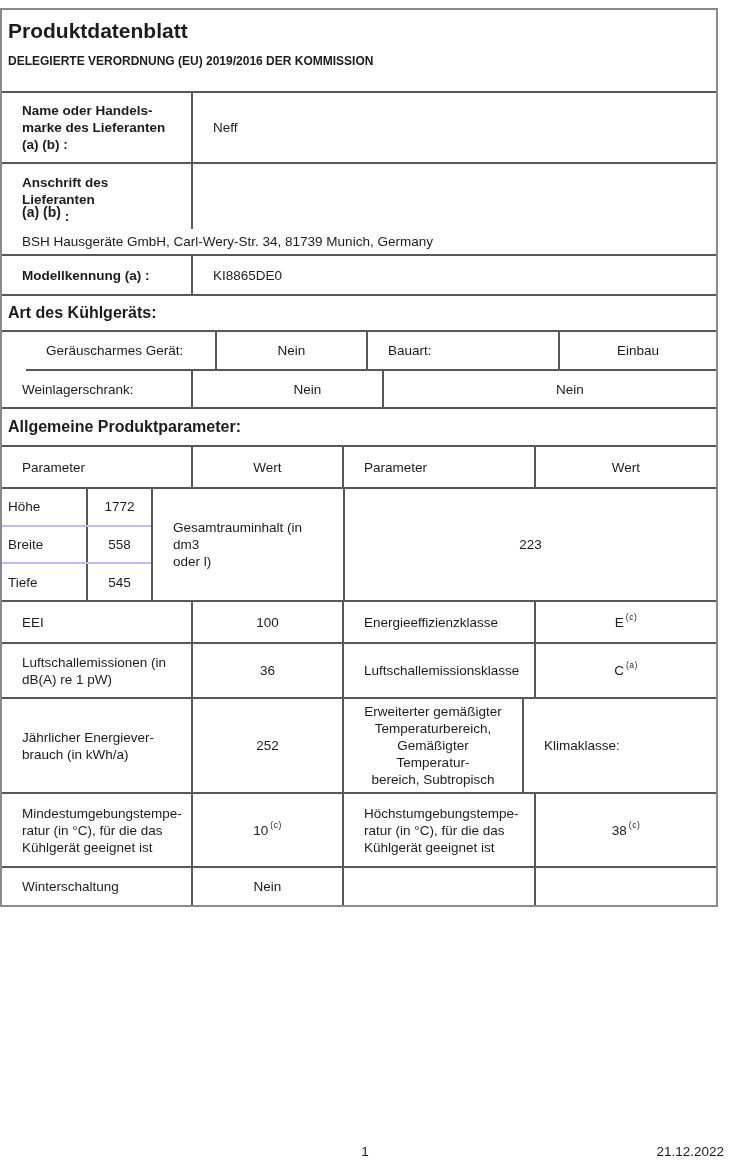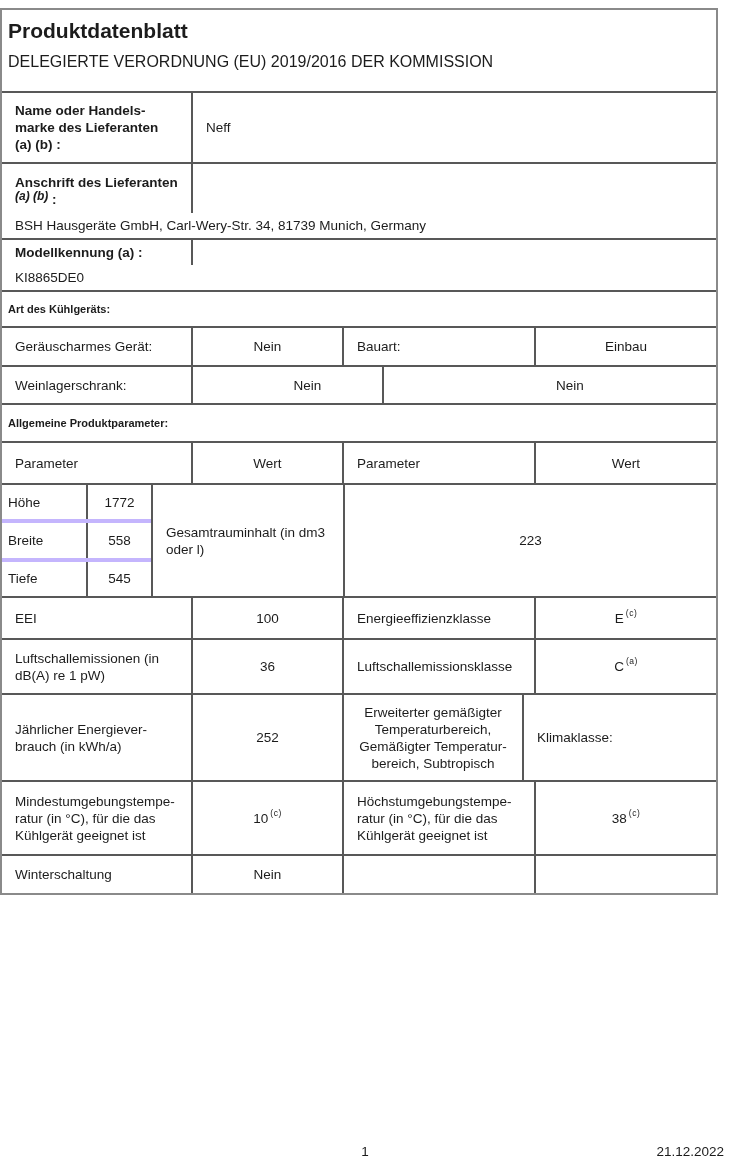--- a/index.html
+++ b/index.html
@@ -27,103 +27,102 @@
     align-items:stretch;
   }
   .row:last-child{border-bottom:none;justify-content:space-between;}
   .cell{
     box-sizing:border-box;
     border-right:2px solid #585858;
     display:flex;
     align-items:center;
     font-size:13.5px;
     line-height:17px;
-    padding:4px 13px;
+    padding:4px 20px;
   }
   .cell:last-child{border-right:none;}
   .c1{width:191px;flex:none;}
   .c2{width:151px;flex:none;}
   .c3{width:192px;flex:none;}
   .c4{flex:1;}
   .label{font-weight:bold;}
   .left{justify-content:flex-start;text-align:left;}
   .center{justify-content:center;text-align:center;}
   .pre{white-space:pre-line;}
   .section-title{
     font-weight:bold;
-    font-size:11px;
+    font-size:16px;
     padding:6px 6px;
     display:flex;
     align-items:center;
     width:100%;
     box-sizing:border-box;
   }
   .header-cell{
     width:100%;
     padding:10px 6px 8px 6px;
     box-sizing:border-box;
   }
   .doc-title{
     font-size:21px;
     font-weight:bold;
     margin:2px 0 14px 0;
   }
   .doc-subtitle{
-    font-size:16px;
-    font-weight:normal;
+    font-size:12px;
+    font-weight:bold;
   }
   .sup{
     font-size:8.5px;
     position:relative;
     top:-5px;
     margin-left:2px;
     letter-spacing:0.5px;
   }
   .sup-lbl{
-    font-size:12px;
+    font-size:14px;
     font-weight:bold;
     position:relative;
     top:-4px;
-    font-style:italic;
   }
   
   .dims-col{
     width:151px;flex:none;
     display:flex;flex-direction:column;
     border-right:2px solid #585858;
     box-sizing:border-box;
     padding:0;
   }
   .dims-subrow{
     flex:1;
     display:flex;
-    border-bottom:4px solid #c4b5fd;
+    border-bottom:2px solid #c4b5fd;
     box-sizing:border-box;
   }
   .dims-subrow:last-child{border-bottom:none;}
   .dims-name{
     width:86px;flex:none;
     border-right:2px solid #585858;
     box-sizing:border-box;
     display:flex;align-items:center;
     padding:2px 6px;
     font-size:13.5px;
   }
   .dims-val{
     flex:1;
     display:flex;align-items:center;justify-content:center;
     font-size:13.5px;
   }
   
   .r-header{min-height:83px;}
   .r-name{min-height:71px;}
   .r-address{min-height:60px;flex-direction:column;}
-  .r-model{min-height:40px;flex-direction:column;}
+  .r-model{min-height:40px;}
   .r-sect1{min-height:36px;}
-  .r-type1{min-height:39px;}
+  .r-type1{min-height:39px;margin-left:24px;}
   .r-type2{min-height:38px;gap:40px;}
   .r-sect2{min-height:38px;}
   .r-phead{min-height:42px;}
   .r-dims{min-height:113px;}
   .r-eei{min-height:42px;}
   .r-noise{min-height:55px;}
   .r-energy{min-height:87px;}
   .r-temp{min-height:74px;}
   .r-winter{min-height:37px;}
   .footer{

